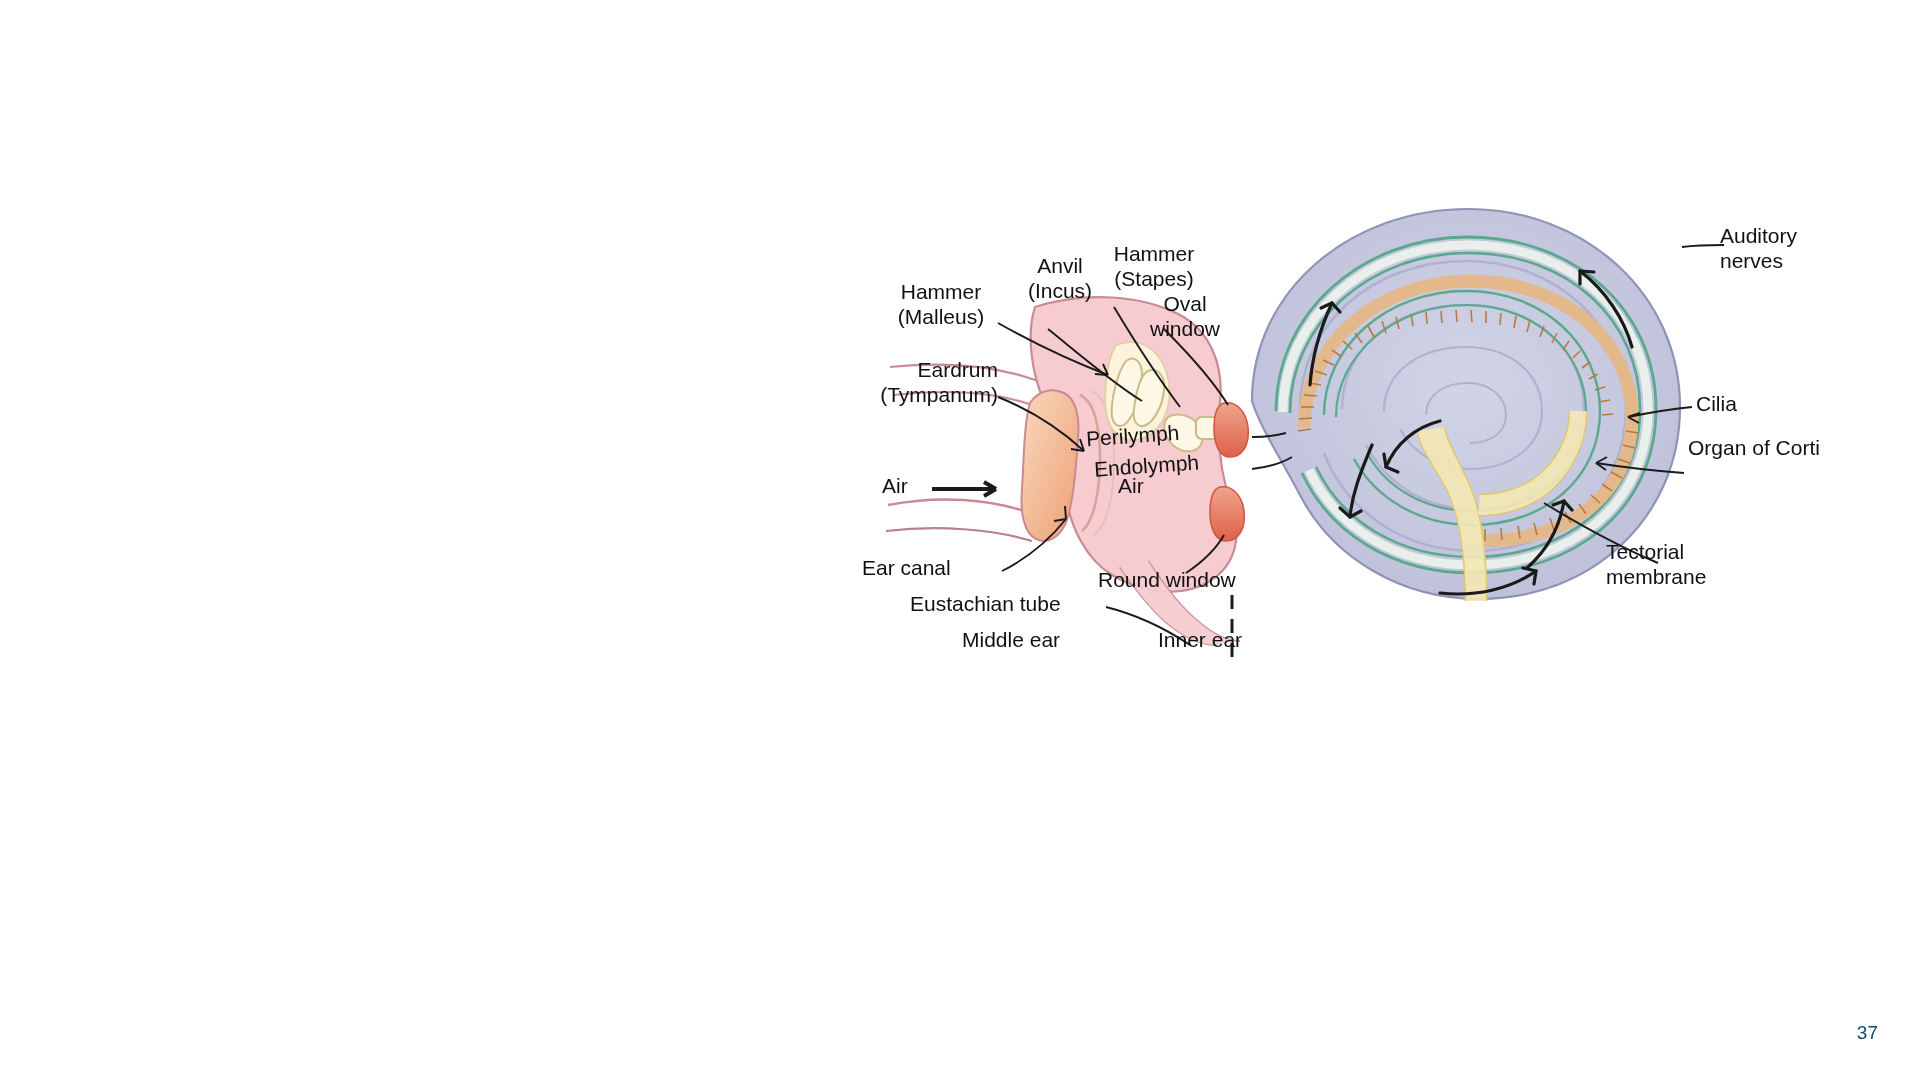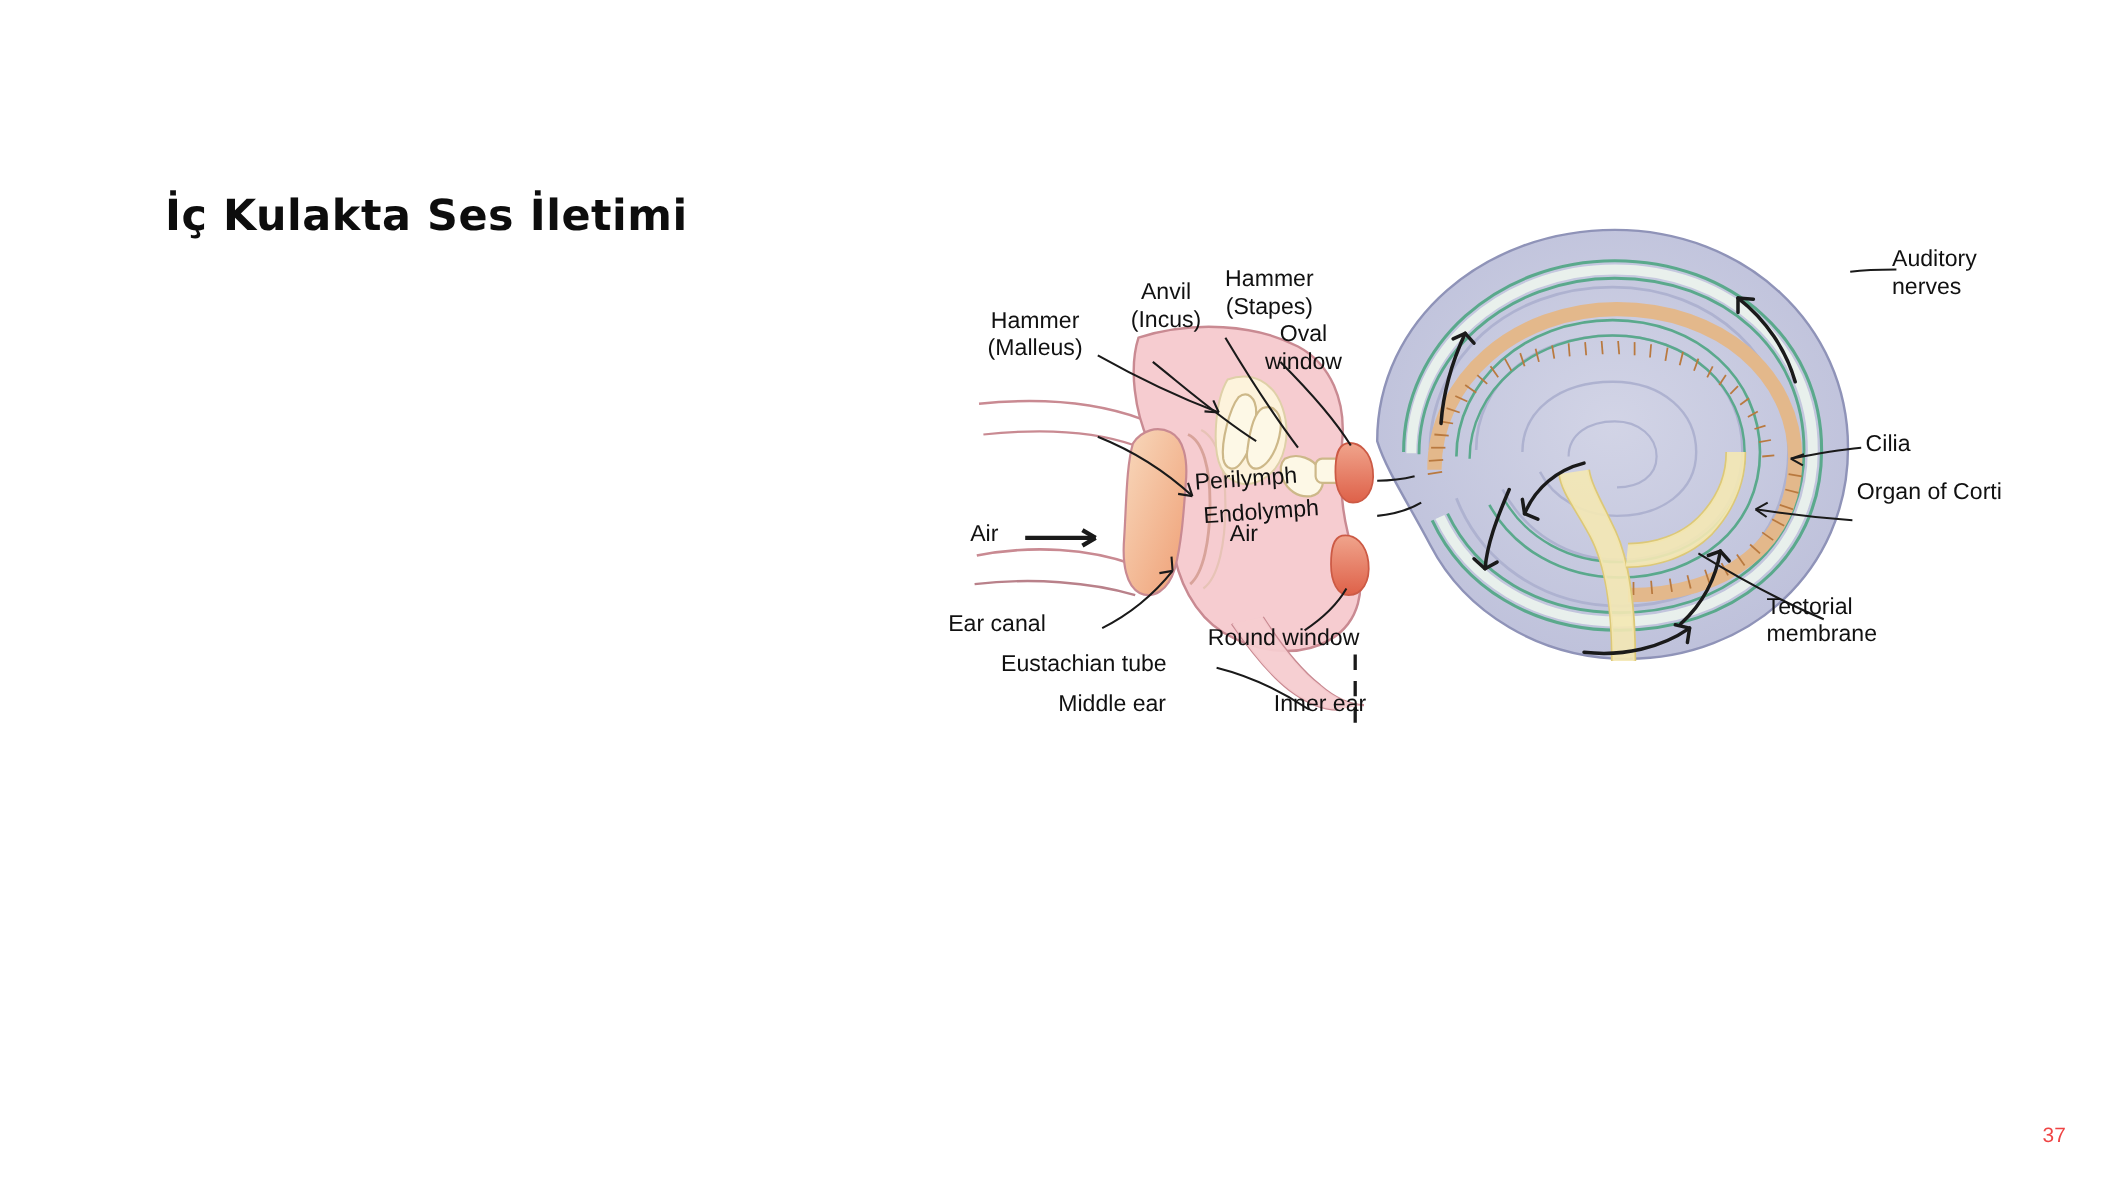--- a/index.html
+++ b/index.html
@@ -60,31 +60,30 @@
     color: #111111;
     white-space: pre;
   }
 
   
   #page-number {
     position: absolute;
     right: 42px; bottom: 36px;
     font-family: "Liberation Sans", sans-serif;
     font-size: 19px;
-    color: #ef4444;
+    color: #0c4a6e;
   }
 </style>
 </head>
 <body>
 
 <div id="slide">
 
   <div id="text-col">
 
-    <h1 id="slide-title">İç Kulakta Ses İletimi</h1>
 
   </div>
 
   <div id="diagram">
 
     <svg width="1010" height="490" viewBox="0 0 1010 490">
       <defs>
         <linearGradient id="gCanal" x1="0" y1="0" x2="1" y2="1">
           <stop offset="0%" stop-color="#f8d9bd"></stop>
           <stop offset="100%" stop-color="#ef9f75"></stop>
@@ -320,20 +319,22 @@
 
     <div class="dlabel" style="left:130px; top:58px;  text-align:center; width:100px;">Anvil
 (Incus)</div>
 
     <div class="dlabel" style="left:222px; top:46px;  text-align:center; width:104px;">Hammer
 (Stapes)</div>
 
     <div class="dlabel" style="left:258px; top:96px;  text-align:center; width:94px;">Oval
 window</div>
 
+    <div class="dlabel" style="left:-82px; top:162px; text-align:right; width:200px;">Eardrum
+(Tympanum)</div>
 
     <div class="dlabel" style="left:2px;   top:278px;">Air</div>
 
     <div class="dlabel" style="left:238px; top:278px;">Air</div>
 
     <div class="dlabel" style="left:-18px; top:360px;">Ear canal</div>
 
     <div class="dlabel" style="left:30px;  top:396px;">Eustachian tube</div>
 
     <div class="dlabel" style="left:218px; top:372px;">Round window</div>

